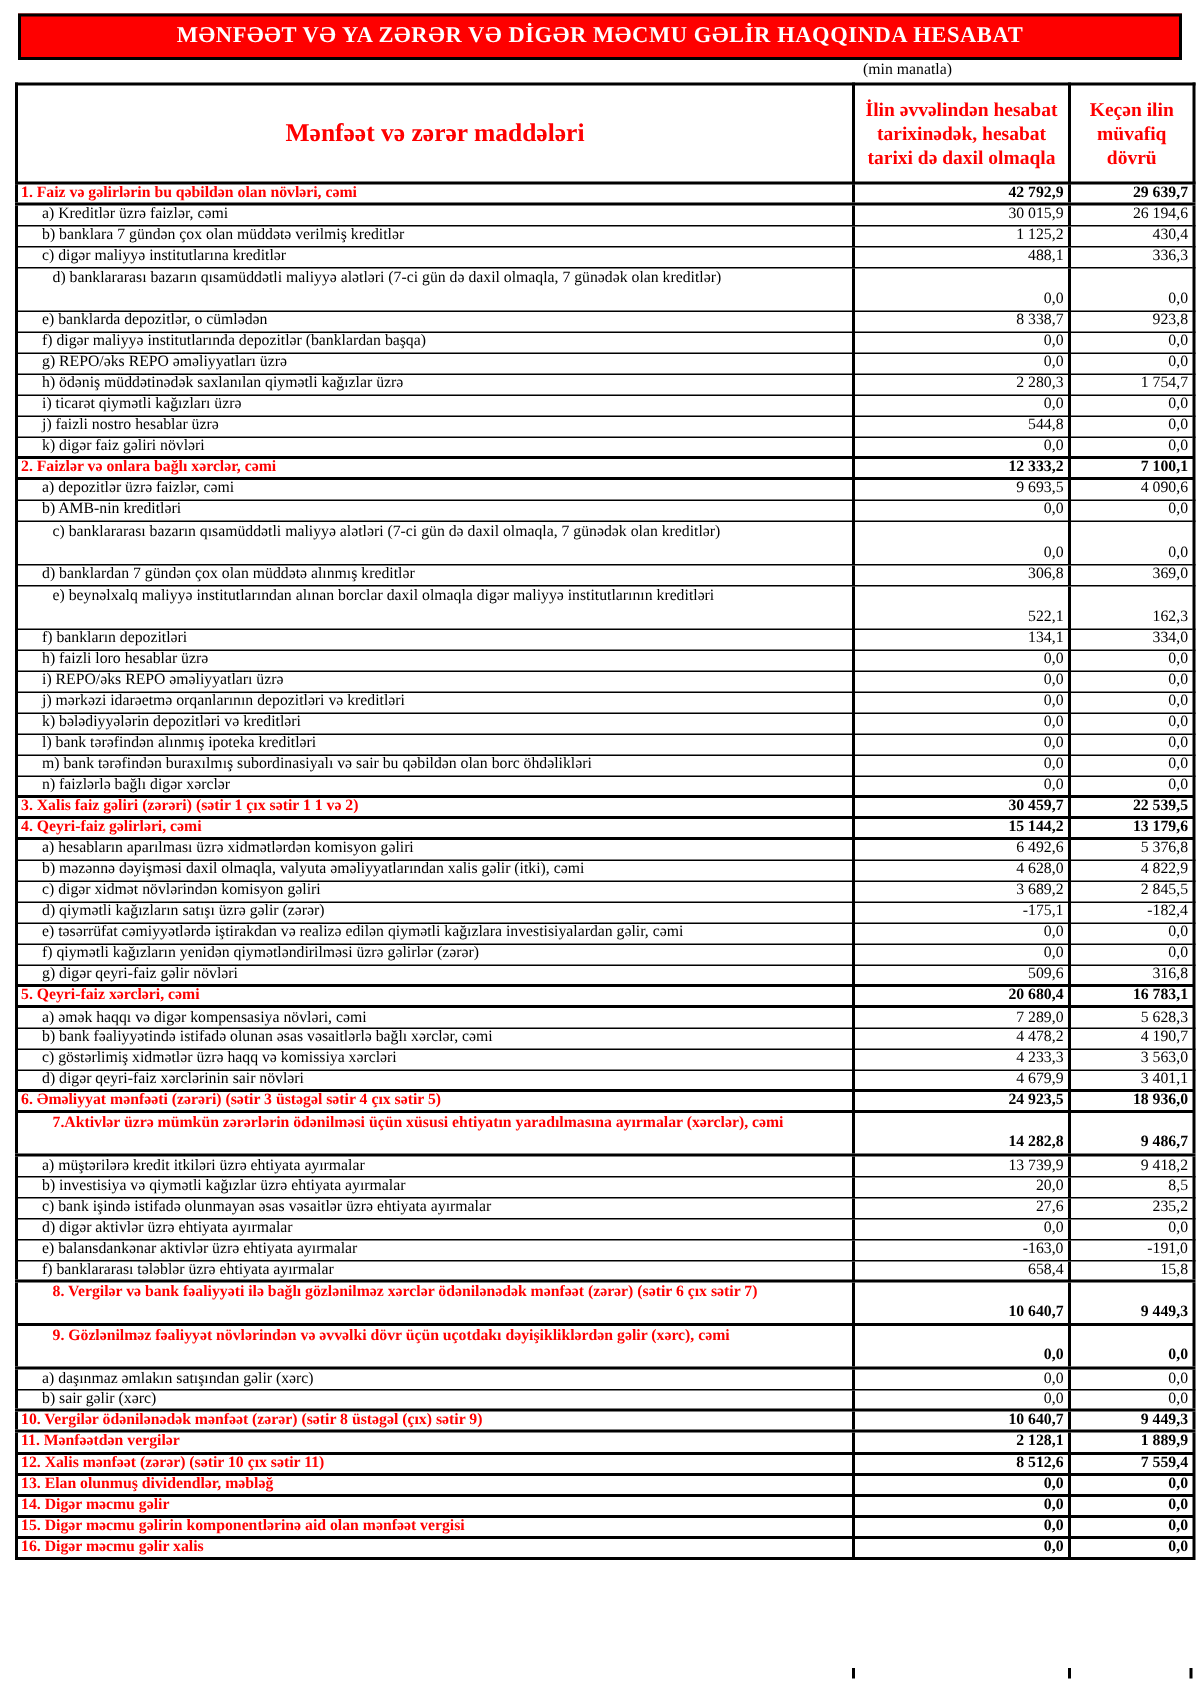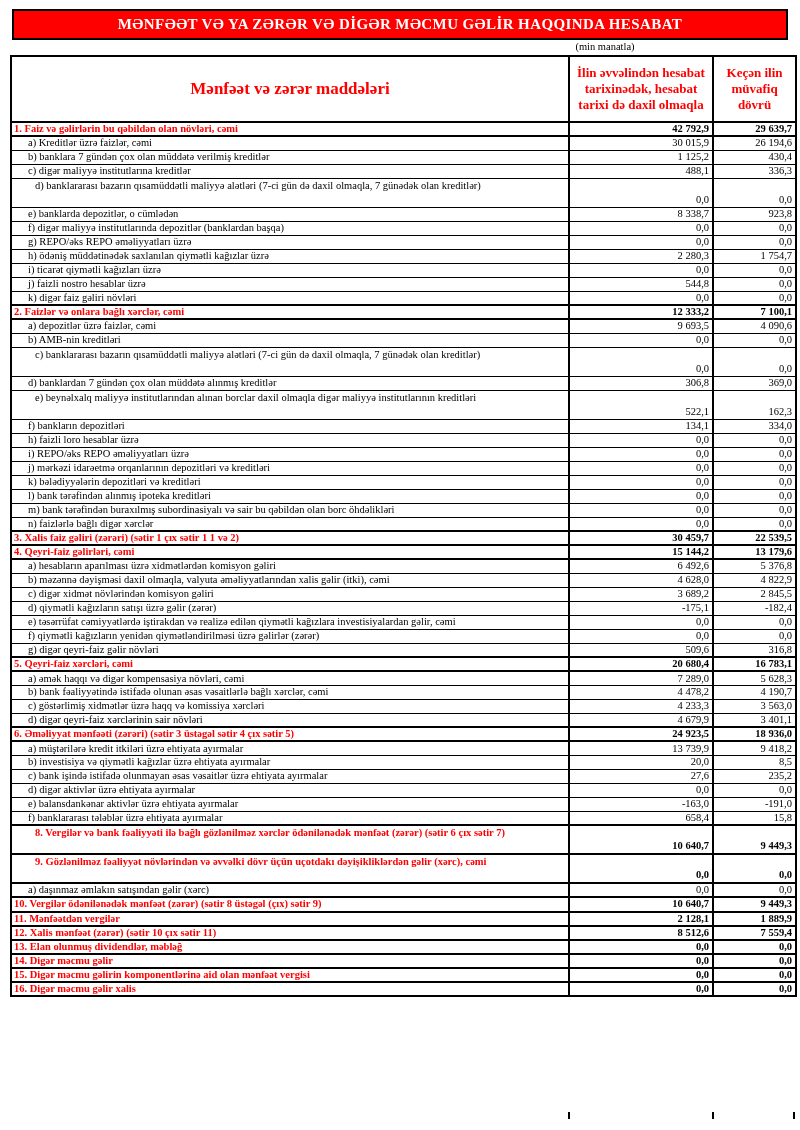--- a/index.html
+++ b/index.html
@@ -292,20 +292,25 @@
         <tr class="subr">
           <td class="lbl">d) digər qeyri-faiz xərclərinin sair növləri</td>
           <td class="val">4 679,9</td>
           <td class="val">3 401,1</td>
         </tr>
         <tr class="sec">
           <td class="lbl">6. Əməliyyat mənfəəti (zərəri) (sətir 3 üstəgəl sətir 4 çıx sətir 5)</td>
           <td class="val">24 923,5</td>
           <td class="val">18 936,0</td>
         </tr>
+        <tr class="sec tall">
+          <td class="lbl">7.Aktivlər üzrə mümkün zərərlərin ödənilməsi üçün xüsusi ehtiyatın yaradılmasına ayırmalar (xərclər), cəmi</td>
+          <td class="val">14 282,8</td>
+          <td class="val">9 486,7</td>
+        </tr>
         <tr class="subr">
           <td class="lbl">a) müştərilərə kredit itkiləri üzrə ehtiyata ayırmalar</td>
           <td class="val">13 739,9</td>
           <td class="val">9 418,2</td>
         </tr>
         <tr class="subr">
           <td class="lbl">b) investisiya və qiymətli kağızlar üzrə ehtiyata ayırmalar</td>
           <td class="val">20,0</td>
           <td class="val">8,5</td>
         </tr>
@@ -337,20 +342,25 @@
         <tr class="sec tall">
           <td class="lbl">9. Gözlənilməz fəaliyyət növlərindən və əvvəlki dövr üçün uçotdakı dəyişikliklərdən gəlir (xərc), cəmi</td>
           <td class="val">0,0</td>
           <td class="val">0,0</td>
         </tr>
         <tr class="subr">
           <td class="lbl">a) daşınmaz əmlakın satışından gəlir (xərc)</td>
           <td class="val">0,0</td>
           <td class="val">0,0</td>
         </tr>
+        <tr class="subr">
+          <td class="lbl">b) sair gəlir (xərc)</td>
+          <td class="val">0,0</td>
+          <td class="val">0,0</td>
+        </tr>
         <tr class="sec">
           <td class="lbl">10. Vergilər ödənilənədək mənfəət (zərər) (sətir 8 üstəgəl (çıx) sətir 9)</td>
           <td class="val">10 640,7</td>
           <td class="val">9 449,3</td>
         </tr>
         <tr class="sec">
           <td class="lbl">11. Mənfəətdən vergilər</td>
           <td class="val">2 128,1</td>
           <td class="val">1 889,9</td>
         </tr>

